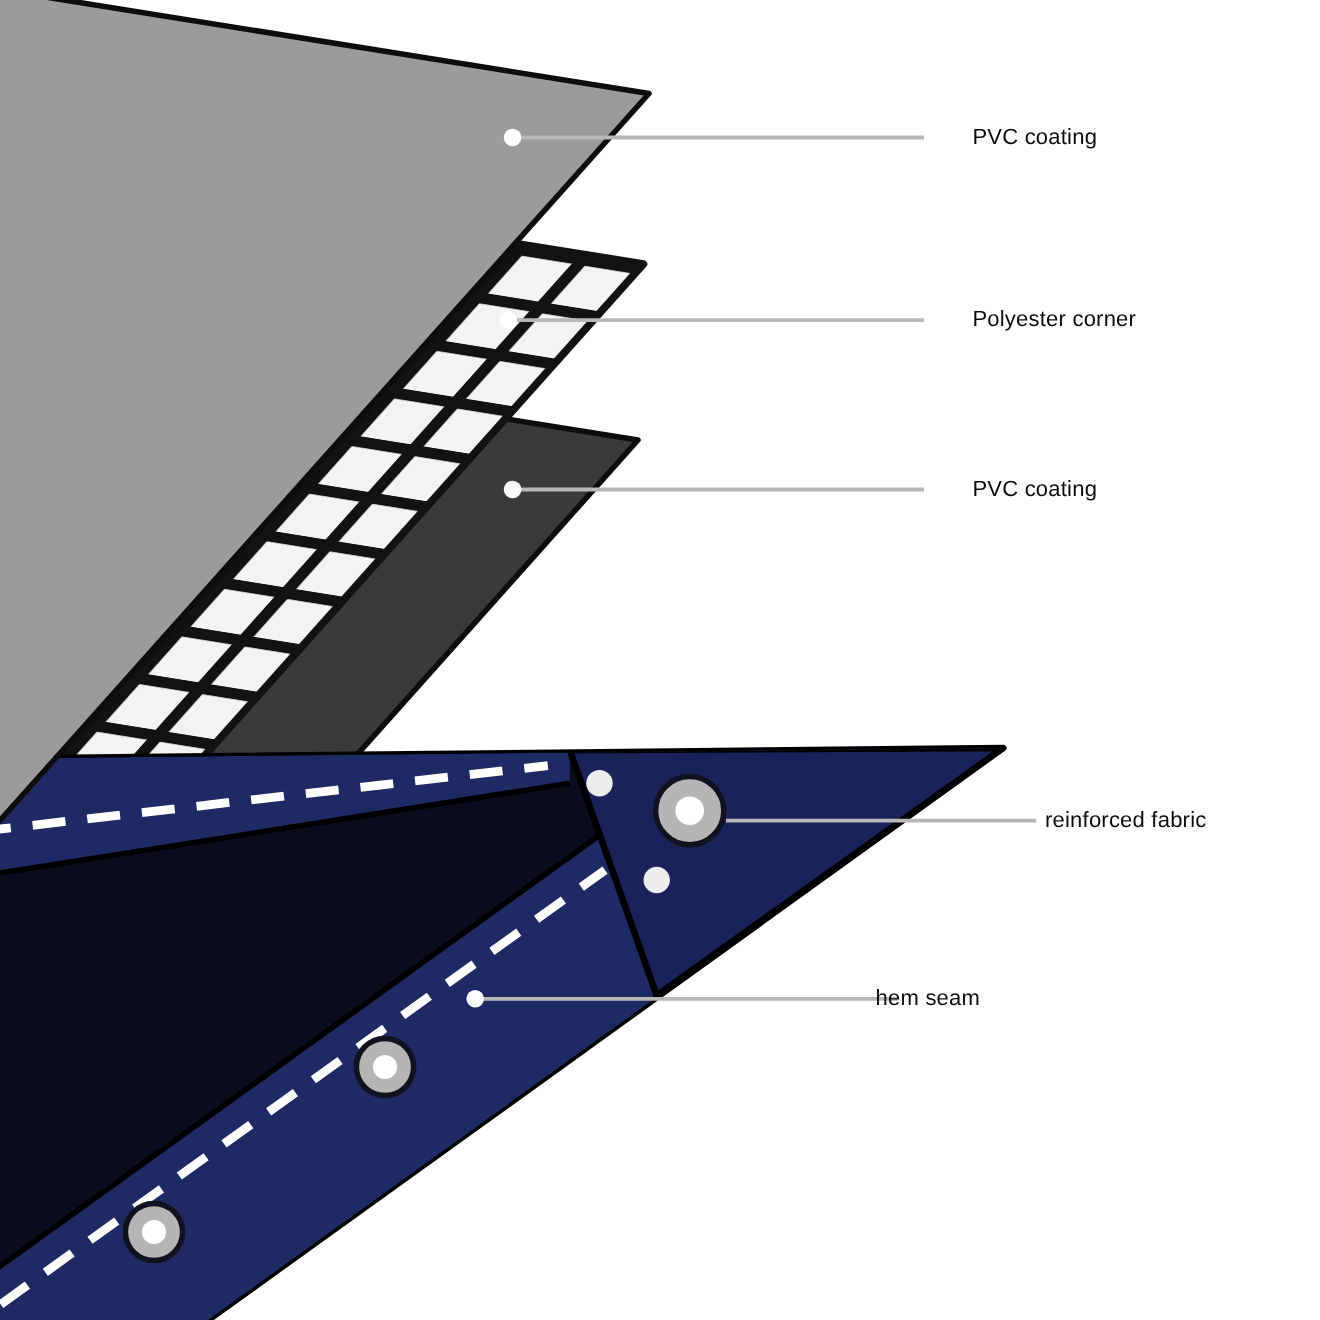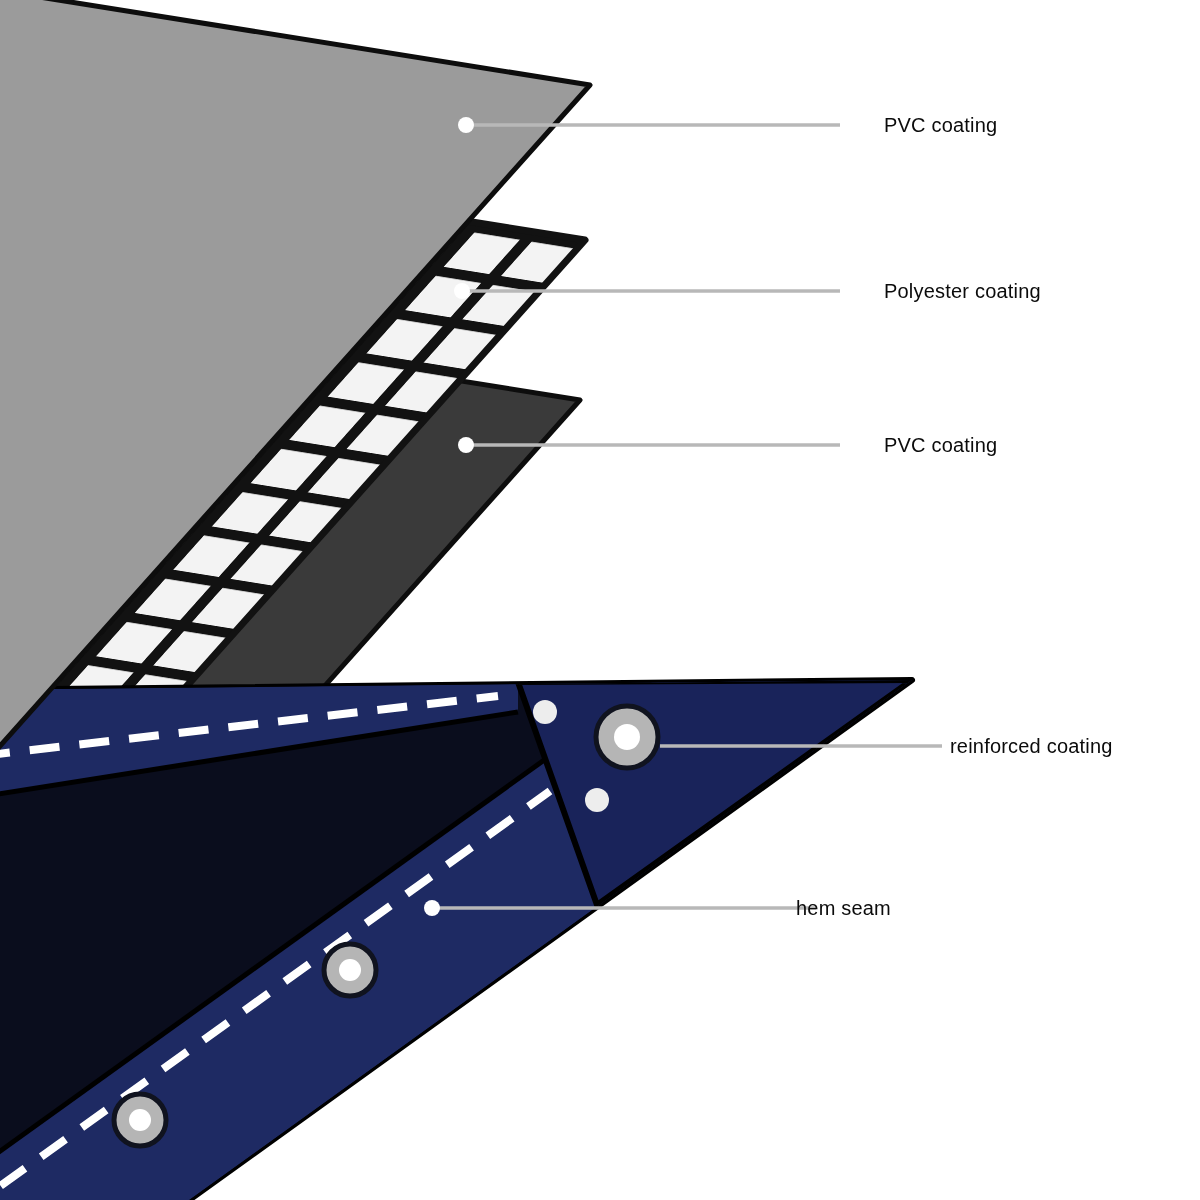--- a/index.html
+++ b/index.html
@@ -106,20 +106,20 @@
 
       <line x1="660" y1="746" x2="942" y2="746" style="stroke:var(--leader-line,#b8b8b8)" stroke-width="3.5"></line>
 
       <line x1="432" y1="908" x2="816" y2="908" style="stroke:var(--leader-line,#b8b8b8)" stroke-width="3.5"></line>
       <circle cx="432" cy="908" r="8" fill="#ffffff"></circle>
     </g>
   </svg>
 
   <div class="diagram-label" style="left:884px; top:125px;">PVC coating</div>
 
-  <div class="diagram-label" style="left:884px; top:291px;">Polyester coating</div>
+  <div class="diagram-label" style="left:884px; top:291px;">Polyester corner</div>
 
   <div class="diagram-label" style="left:884px; top:445px;">PVC coating</div>
 
-  <div class="diagram-label" style="left:950px; top:746px;">reinforced coating</div>
+  <div class="diagram-label" style="left:950px; top:746px;">reinforced fabric</div>
 
   <div class="diagram-label" style="left:796px; top:908px;">hem seam</div>
 </div>
 
 </body></html>

